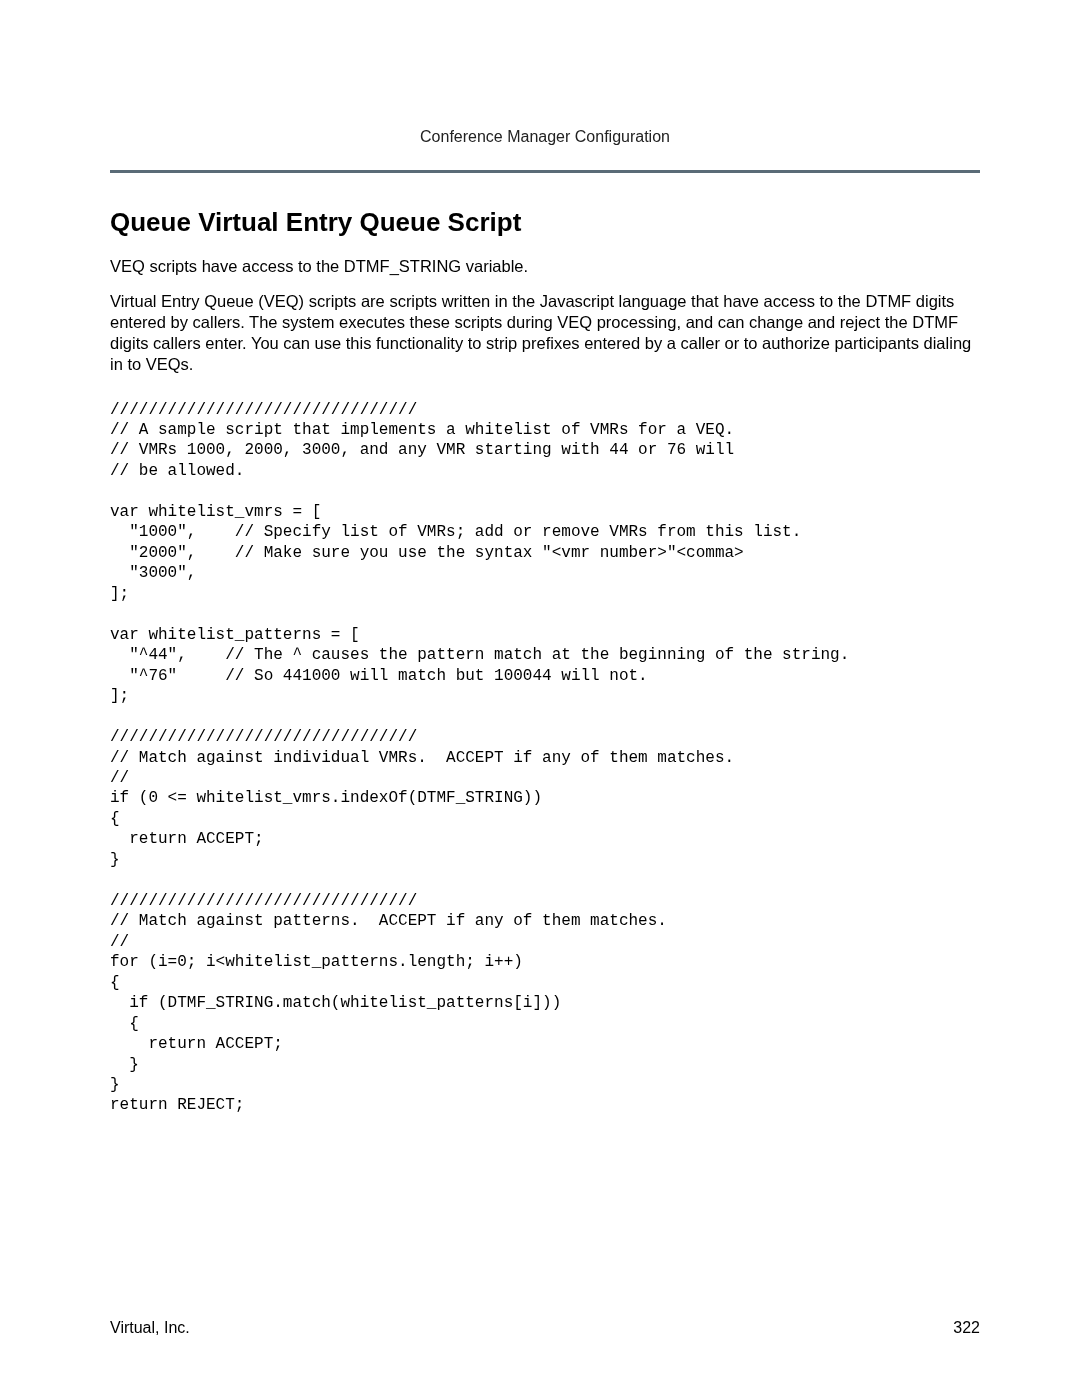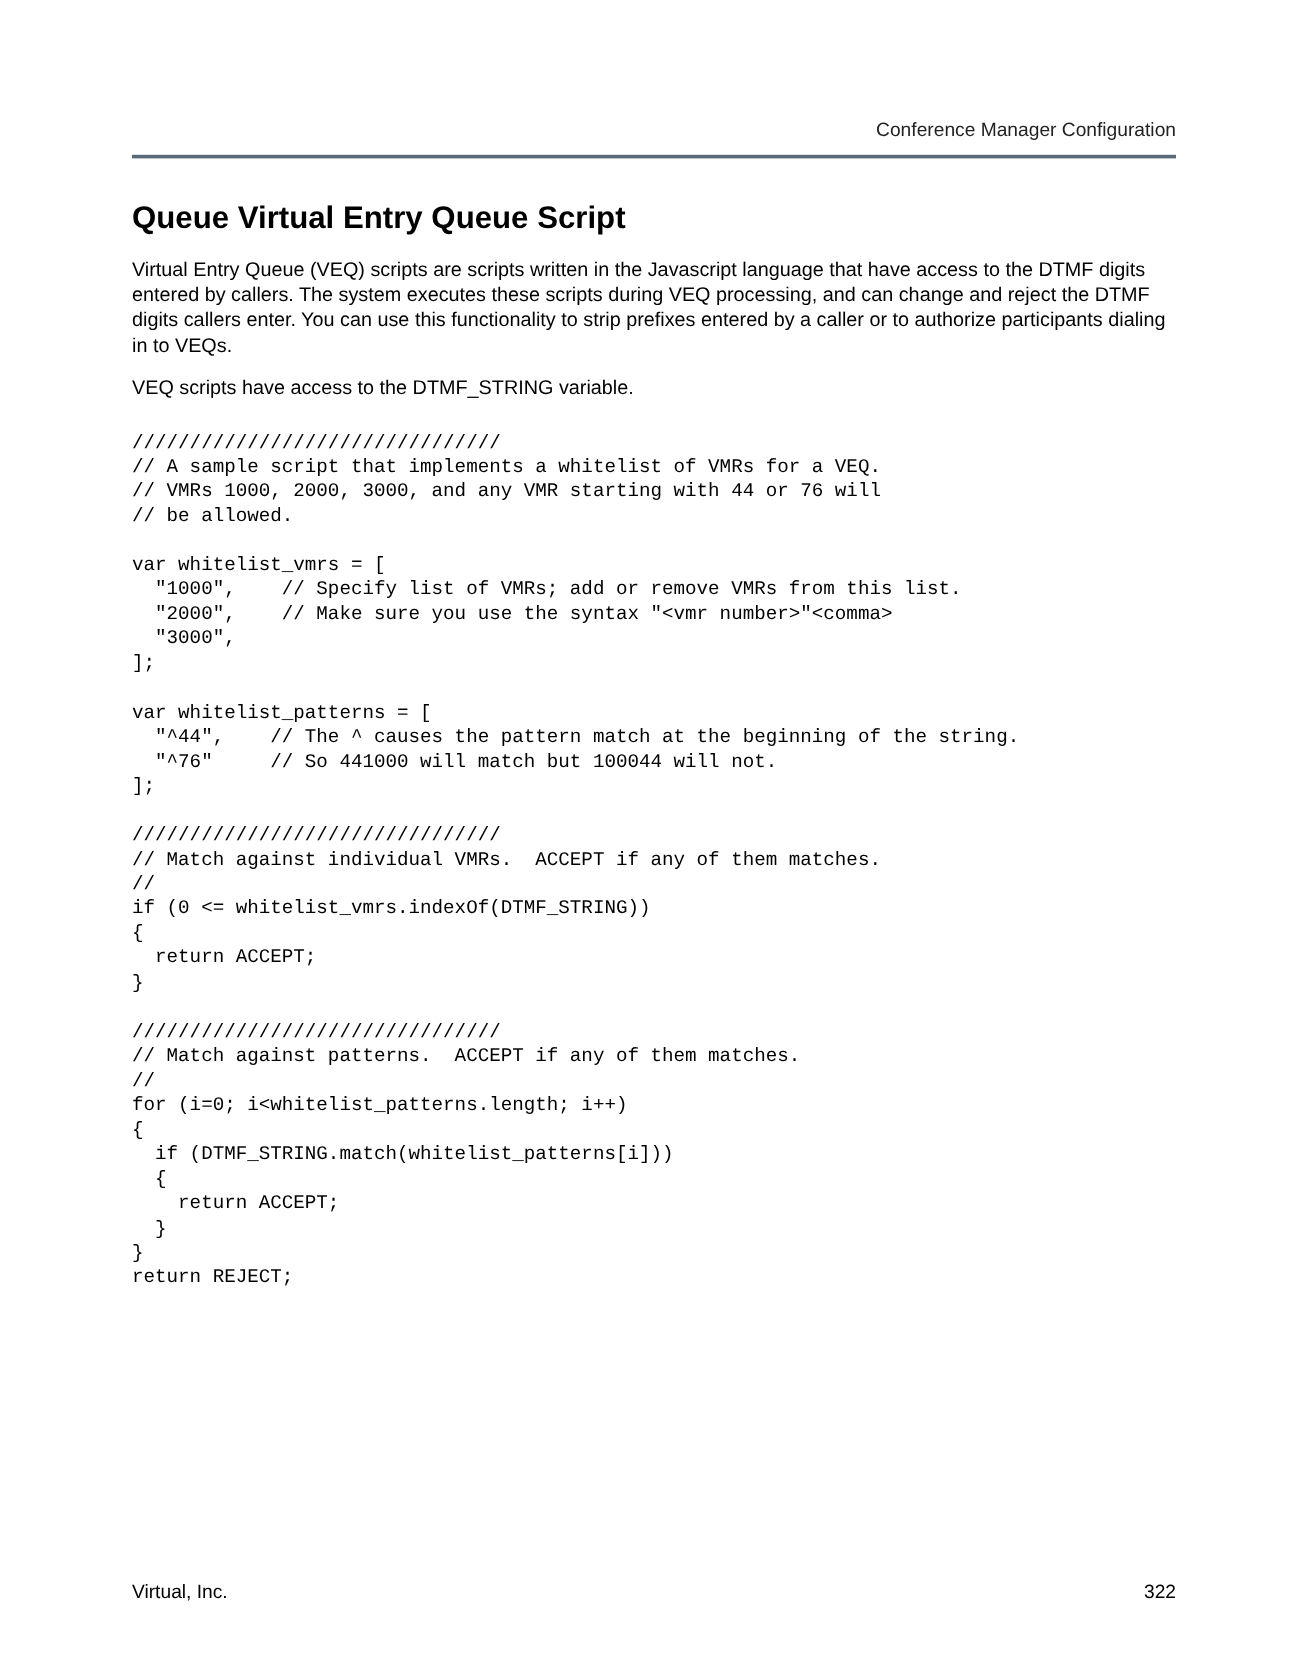--- a/index.html
+++ b/index.html
@@ -10,26 +10,27 @@
     color: #000;
     width: 1080px;
   }
   .page {
     padding: 100px 100px 60px 110px;
     box-sizing: border-box;
     position: relative;
     min-height: 1397px;
   }
   .running-head {
-    text-align: right;
+    text-align: center;
     font-size: 16px;
     color: #222;
-    padding-bottom: 11px;
+    padding-bottom: 24px;
     border-bottom: 3px solid #5a6b77;
     margin-bottom: 34px;
+    margin-top: 28px;
   }
   h1.section-title {
     font-size: 26px;
     font-weight: bold;
     margin: 0 0 18px 0;
     color: #000;
   }
   p.body {
     font-size: 16.5px;
     line-height: 1.28;
@@ -57,23 +58,23 @@
 </style>
 </head>
 <body>
 
 <div class="page">
 
   <div class="running-head">Conference Manager Configuration</div>
 
   <h1 class="section-title">Queue Virtual Entry Queue Script</h1>
 
+  <p class="body">VEQ scripts have access to the DTMF_STRING variable.</p>
+
   <p class="body">Virtual Entry Queue (VEQ) scripts are scripts written in the Javascript language that have access to the DTMF digits entered by callers. The system executes these scripts during VEQ processing, and can change and reject the DTMF digits callers enter. You can use this functionality to strip prefixes entered by a caller or to authorize participants dialing in to VEQs.</p>
-
-  <p class="body">VEQ scripts have access to the DTMF_STRING variable.</p>
 
 
   <pre class="code">////////////////////////////////
 // A sample script that implements a whitelist of VMRs for a VEQ.
 // VMRs 1000, 2000, 3000, and any VMR starting with 44 or 76 will
 // be allowed.
 
 var whitelist_vmrs = [
   "1000",    // Specify list of VMRs; add or remove VMRs from this list.
   "2000",    // Make sure you use the syntax "&lt;vmr number&gt;"&lt;comma&gt;

